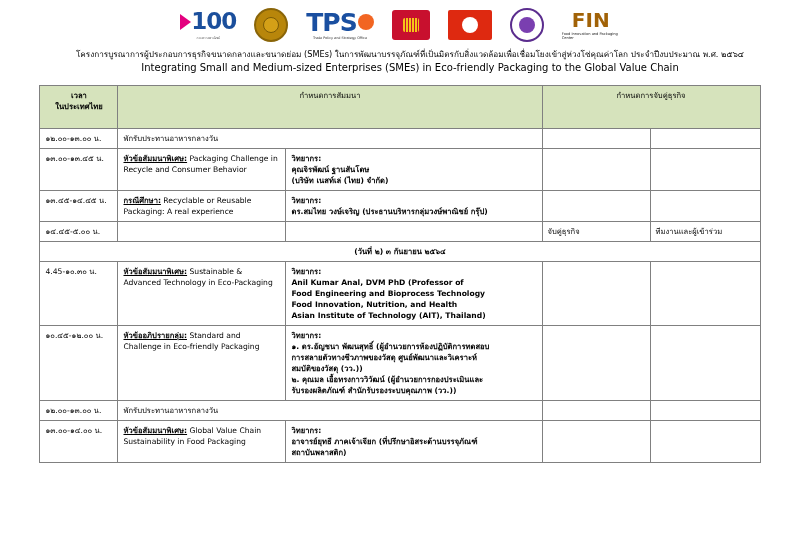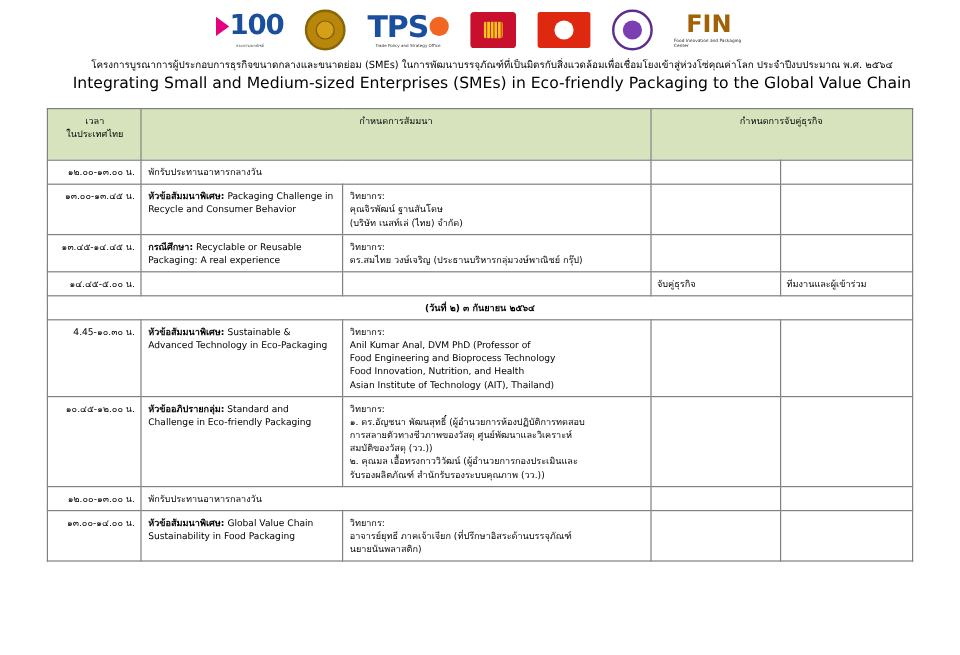--- a/index.html
+++ b/index.html
@@ -142,21 +142,21 @@
   
   .title-block {
     text-align: center;
     padding: 2px 40px 6px 60px;
   }
   .title-th {
     font-size: 8.2px;
     line-height: 1.5;
   }
   .title-en {
-    font-size: 13px;
+    font-size: 10px;
     line-height: 1.5;
   }
 
   
   table.agenda {
     border-collapse: collapse;
     width: 720px;
     margin: 4px auto 0 auto;
     table-layout: fixed;
   }
@@ -174,29 +174,29 @@
     font-weight: normal;
     height: 34px;
     font-size: 7.8px;
   }
   .col-time { width: 78px; }
   .col-topic { width: 168px; }
   .col-speaker { width: 256px; }
   .col-match { width: 108px; }
   .col-match2 { width: 110px; }
 
-  td.time { text-align: right; }
-  .bold { font-weight: bold; }
+  td.time { text-align: left; }
+  .bold { font-weight: bold; text-decoration: underline; }
   .day-row td {
     font-weight: bold;
     padding-top: 5px;
     padding-bottom: 5px;
     text-align: center;
   }
-  .line { display: block; }
+  .line { display: block; font-weight: bold; }
   .empty-cell { background: #ffffff; }
 </style>
 </head>
 <body>
 
 <div class="page">
 
   <div class="logo-strip">
 
     <div class="logo logo-100 stack">
@@ -346,21 +346,21 @@
         <td></td>
         <td></td>
       </tr>
 
       <tr>
         <td class="time">๑๓.๐๐-๑๔.๐๐ น.</td>
         <td><span class="bold">หัวข้อสัมมนาพิเศษ:</span><span> Global Value Chain Sustainability in Food Packaging</span></td>
         <td>
           <span class="line">วิทยากร:</span>
           <span class="line">อาจารย์ยุทธี ภาคเจ้าเจียก (ที่ปรึกษาอิสระด้านบรรจุภัณฑ์</span>
-          <span class="line">นยายนันพลาสติก)</span>
+          <span class="line">สถาบันพลาสติก)</span>
         </td>
         <td></td>
         <td></td>
       </tr>
 
     </tbody>
   </table>
 
 </div>
 

